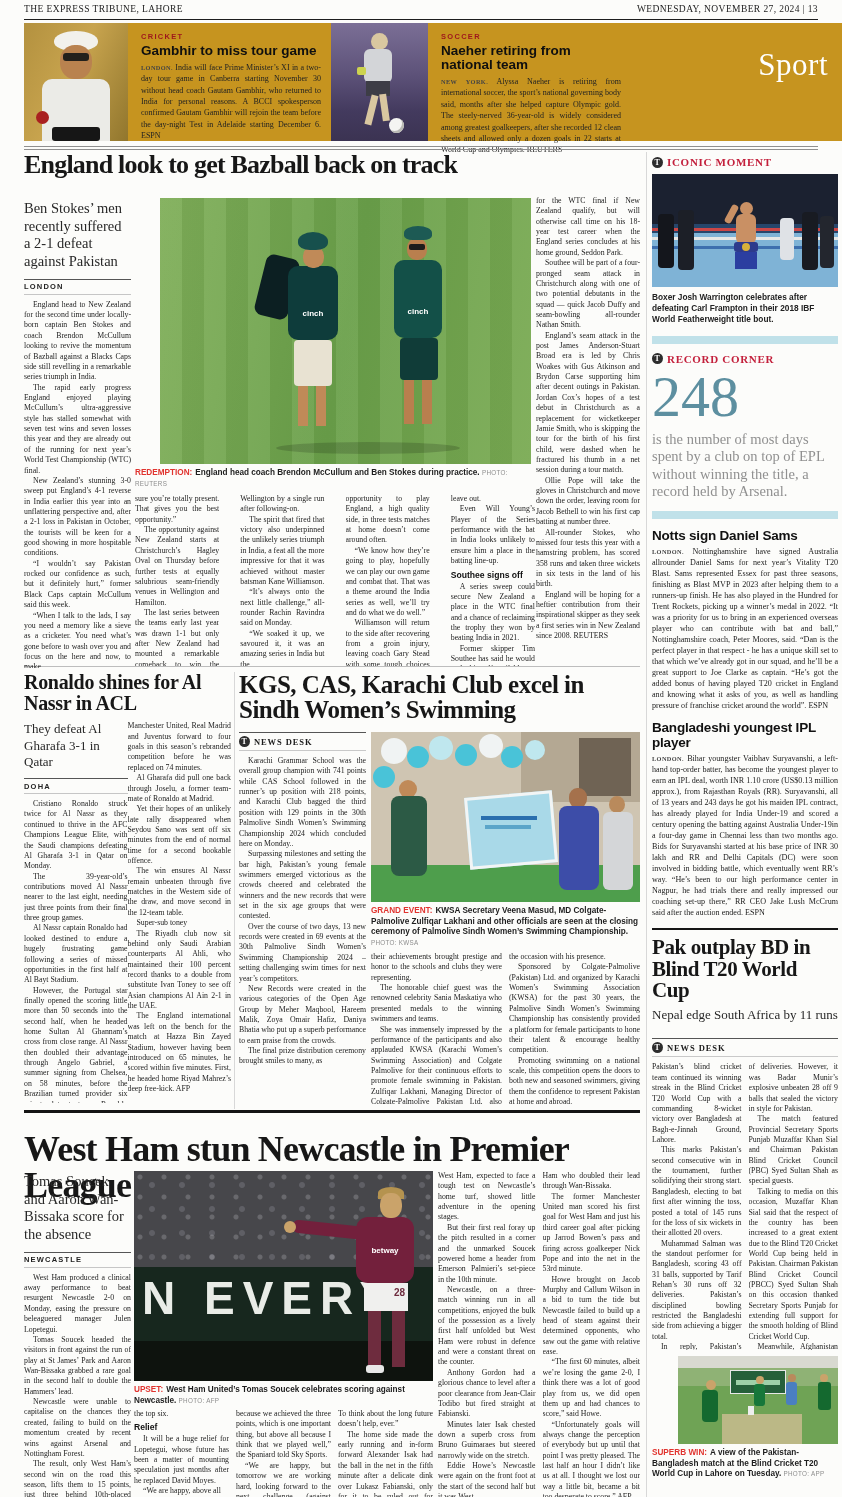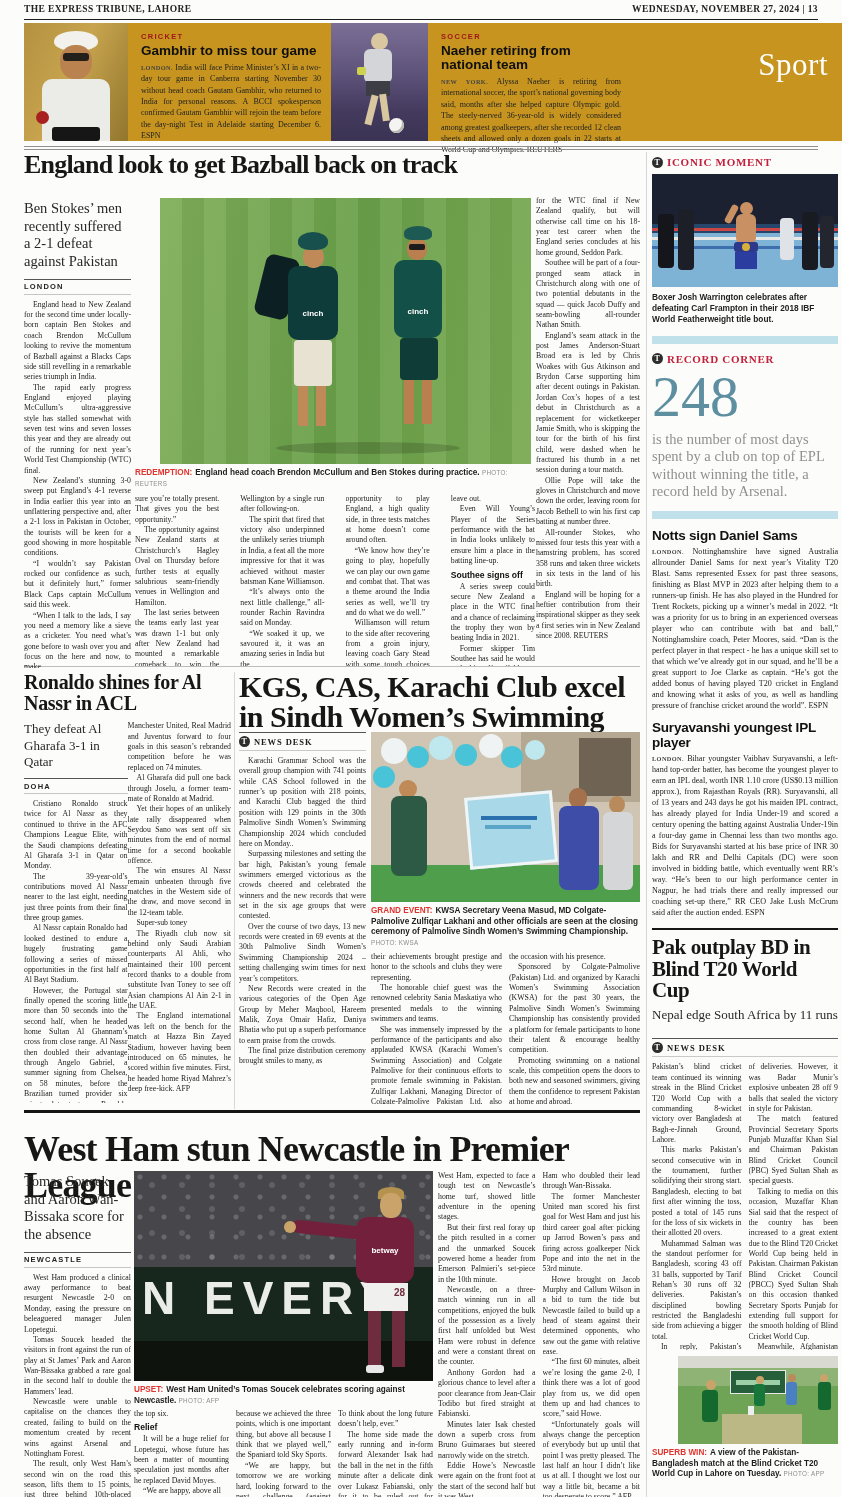--- a/index.html
+++ b/index.html
@@ -1,19 +1,19 @@
 <!DOCTYPE html>
 <html><head>
 <meta charset="utf-8">
 <style>
 *{margin:0;padding:0;box-sizing:border-box}
 html,body{background:#9a9a9a}
 .page{position:relative;width:842px;height:1497px;background:#fcfcfa;margin:0 auto;overflow:hidden;font-family:"Liberation Serif",serif;color:#1c1c1c}
 
-.masthead{position:absolute;top:4px;left:24px;right:24px;height:16px;border-bottom:1.5px solid #1d1d1d;display:flex;justify-content:space-between;font-size:9.5px;font-weight:bold;letter-spacing:.4px;color:#222}
+.masthead{position:absolute;top:4px;left:24px;right:24px;height:16px;border-bottom:1.5px solid #1d1d1d;display:flex;justify-content:space-between;font-size:9.5px;font-weight:normal;letter-spacing:.4px;color:#222}
 
 .goldstrip{position:absolute;top:23px;left:24px;width:818px;height:118px;background:#c6941f;display:flex}
 .photo{position:relative;overflow:hidden;background:#bbb}
 .photo>div{position:absolute}
 .bphoto{width:104px;height:118px;flex:none}
 .brief{padding:9px 10px 0 13px;width:203px;flex:none}
 .bk{font:700 7.5px "Liberation Sans",sans-serif;color:#9e151c;letter-spacing:1.3px}
 .brief h3{font:700 13.5px/1.04 "Liberation Sans",sans-serif;margin:3px 0 4px;color:#0f0f0f}
 .brief p{font-size:8px;line-height:1.42;text-align:justify;color:#222}
 .dl{font-weight:700;font-size:6.3px;letter-spacing:.4px;color:#444}
@@ -60,21 +60,21 @@
 .pak-cols .tcol{flex:1}
 #pak .photo{margin-left:26px;width:160px;height:88px;margin-top:6px}
 
 #ron{position:absolute;left:24px;top:672px;width:207px;height:437px;overflow:hidden}
 #ron .h1{font-size:20px;line-height:1.06;letter-spacing:-.3px}
 #ron .deck{font-size:13px;line-height:1.25}
 .ron-cols{display:flex;margin-top:7px;height:382px;overflow:hidden}
 .ron-cols .tcol{flex:1}
 
 #kgs{position:absolute;left:239px;top:672px;width:401px;height:437px}
-#kgs .h1{font-size:30px;line-height:1;letter-spacing:-.5px}
+#kgs .h1{font-size:25px;line-height:1;letter-spacing:-.5px}
 #kgs .deck{font-size:13px;line-height:1.25;margin-bottom:6px}
 .kgs-left{position:absolute;top:60px;left:0;width:127px;height:377px;overflow:hidden}
 .kgs-right{position:absolute;top:60px;left:132px;width:269px;height:377px}
 .kgs-right .photo{width:269px;height:170px}
 .kgs-cols{display:flex;gap:7px;margin-top:4px;height:152px;overflow:hidden}
 .kgs-cols .tcol{flex:1}
 
 #wh{position:absolute;left:24px;top:1110px;width:616px;height:387px;border-top:3px solid #141414;padding-top:18px}
 #wh .h1{font-size:36px;line-height:1}
 .wh-left{position:absolute;top:60px;left:0;width:107px;height:327px;overflow:hidden}
@@ -299,21 +299,21 @@
     <div class="blueband"></div>
     <div class="skicker">
       <span class="t-icon">T</span>
       <span>RECORD CORNER</span>
     </div>
     <div class="bignum">248</div>
     <div class="recordtext">is the number of most days spent by a club on top of EPL without winning the title, a record held by Arsenal.</div>
     <div class="blueband"></div>
     <div class="sideh">Notts sign Daniel Sams</div>
     <p class="sidebody"><span class="dl">LONDON.</span> <span>Nottinghamshire have signed Australia allrounder Daniel Sams for next year’s Vitality T20 Blast. Sams represented Essex for past three seasons, finishing as Blast MVP in 2023 after helping them to a runners-up finish. He has also played in the Hundred for Trent Rockets, picking up a winner’s medal in 2022. “It was a priority for us to bring in an experienced overseas player who can contribute with bat and ball,” Nottinghamshire coach, Peter Moores, said. “Dan is the perfect player in that respect - he has a unique skill set to that which we’ve already got in our squad, and he’ll be a great support to Joe Clarke as captain. “He’s got the added bonus of having played T20 cricket in England and knowing what it asks of you, as well as handling pressure of franchise cricket around the world”. ESPN</span></p>
-    <div class="sideh">Suryavanshi youngest IPL player</div>
+    <div class="sideh">Bangladeshi youngest IPL player</div>
     <p class="sidebody"><span class="dl">LONDON.</span> <span>Bihar youngster Vaibhav Suryavanshi, a left-hand top-order batter, has become the youngest player to earn an IPL deal, worth INR 1.10 crore (US$0.13 million approx.), from Rajasthan Royals (RR). Suryavanshi, all of 13 years and 243 days he got his maiden IPL contract, has already played for India Under-19 and scored a century opening the batting against Australia Under-19in a four-day game in Chennai less than two months ago. Bids for Suryavanshi started at his base price of INR 30 lakh and RR and Delhi Capitals (DC) were soon involved in bidding battle, which eventually went RR’s way. “He’s been to our high performance center in Nagpur, he had trials there and really impressed our coaching set-up there,” RR CEO Jake Lush McCrum said after the auction ended. ESPN</span></p>
   </div>
 
   <div id="ron">
     <div class="h1">Ronaldo shines for Al Nassr in ACL</div>
     <div class="ron-cols">
       <div class="tcol">
         <div class="deck">They defeat Al Gharafa 3-1 in Qatar</div>
         <div class="dateline">DOHA</div>
         <div class="plist"><p class="para">Cristiano Ronaldo struck twice for Al Nassr as they continued to thrive in the AFC Champions League Elite, with the Saudi champions defeating Al Gharafa 3-1 in Qatar on Monday.</p><p class="para">The 39-year-old’s contributions moved Al Nassr nearer to the last eight, needing just three points from their final three group games.</p><p class="para">Al Nassr captain Ronaldo had looked destined to endure a hugely frustrating game following a series of missed opportunities in the first half at Al Bayt Stadium.</p><p class="para">However, the Portugal star finally opened the scoring little more than 50 seconds into the second half, when he headed home Sultan Al Ghannam’s cross from close range. Al Nassr then doubled their advantage through Angelo Gabriel, a summer signing from Chelsea, on 58 minutes, before the Brazilian turned provider six minutes later to tee up Ronaldo for his second.</p></div>

